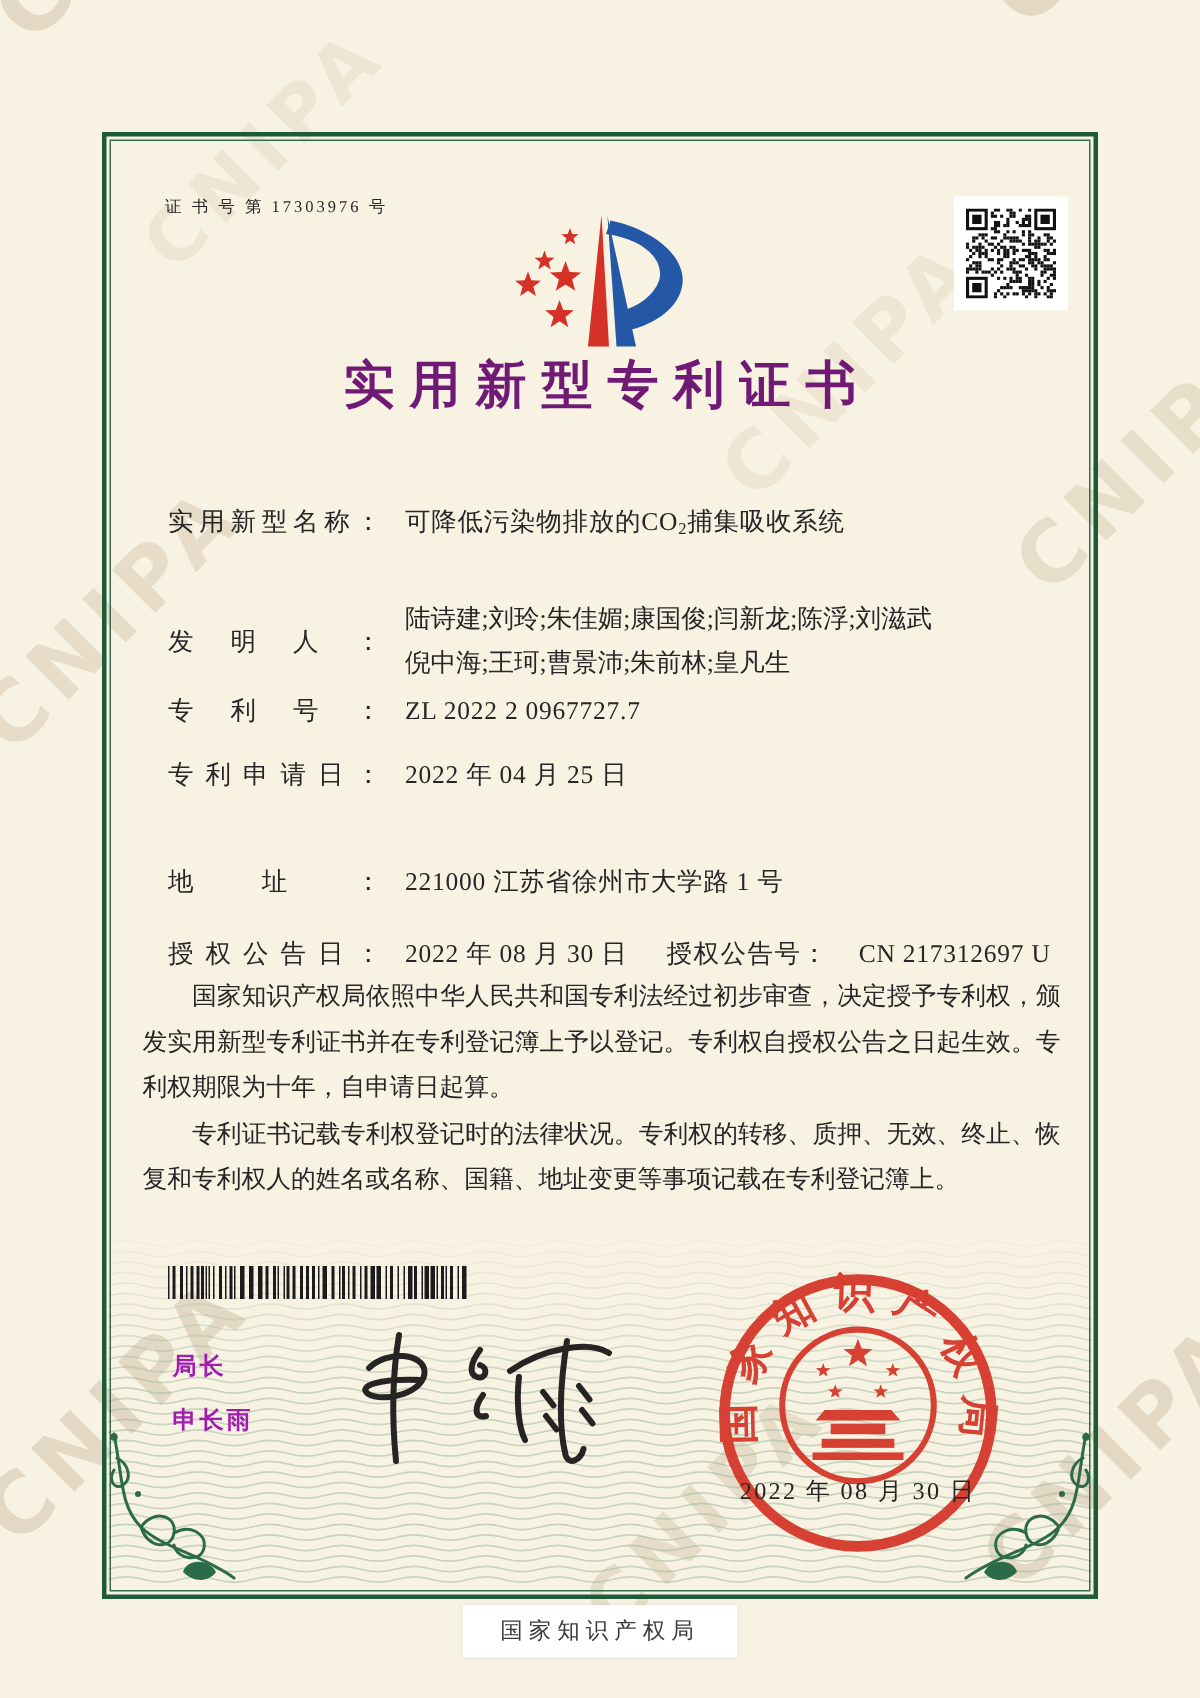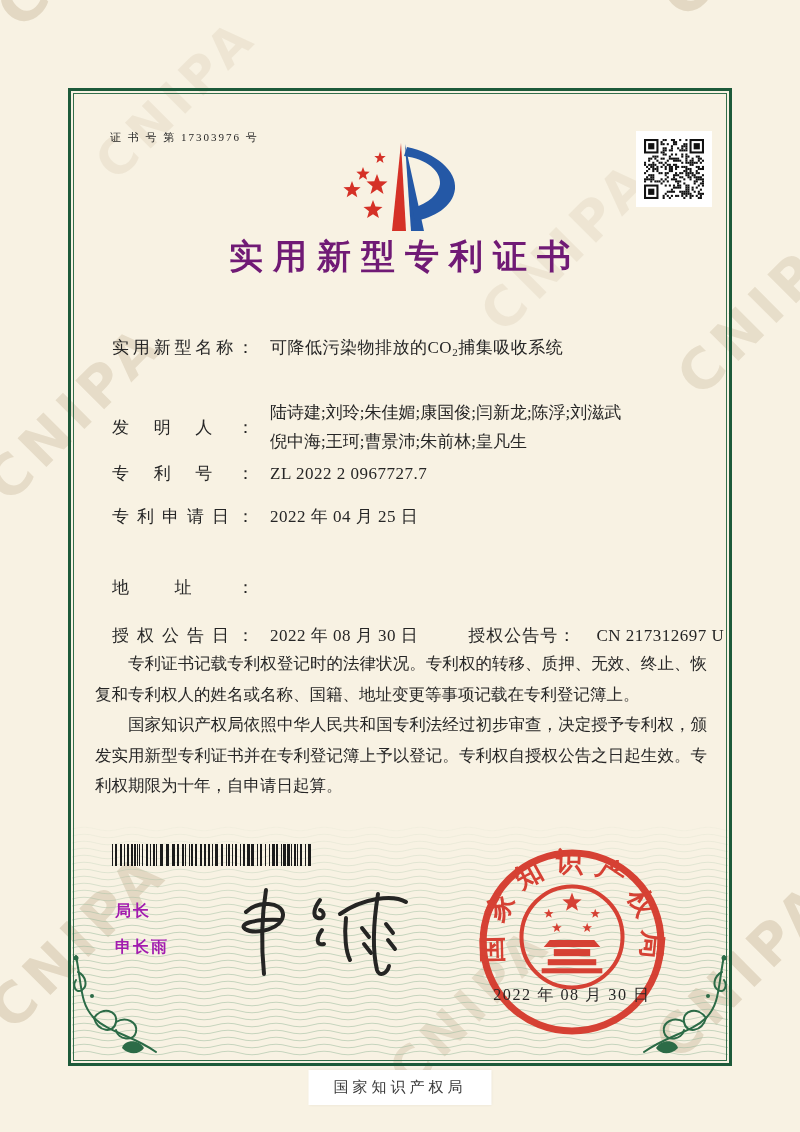--- a/index.html
+++ b/index.html
@@ -30,21 +30,21 @@
   
   .content { position:absolute; inset:0; z-index:4; }
   .cert-no { position:absolute; left:110px; top:130px; font-size:11px; letter-spacing:2px; }
   .logo { position:absolute; left:330px; top:131px; }
   .qr-box { position:absolute; left:636px; top:131px; width:76px; height:76px; background:#ffffff;
             display:flex; align-items:center; justify-content:center; }
   .title { position:absolute; left:0; top:234px; width:100%; text-align:center;
            font-size:34px; font-weight:bold; letter-spacing:10px; text-indent:10px; color:#701a75; }
   .row { position:absolute; left:112px; font-size:17px; white-space:nowrap; display:flex; align-items:center; }
   .lbl { display:inline-block; width:142px; text-align:justify; text-align-last:justify; flex:none; }
-  .lbl-natural { display:inline-block; flex:none; letter-spacing:1px;margin-left:24px; }
+  .lbl-natural { display:inline-block; flex:none; letter-spacing:1px; }
   .val { margin-left:16px; letter-spacing:0.5px; }
   .lines { margin-left:16px; line-height:29px; }
   .co2sub { font-size:11px; vertical-align:-3px; }
   .row-name { top:336px; } .row-inventors { top:398px; }
   .row-patent-no { top:444px;margin-top:18px; } .row-filing { top:505px;font-family:Liberation Serif, serif; }
   .row-patentee { top:532px; } .row-address { top:576px; } .row-grant { top:624px; }
   .grant-no-group { margin-left:26px; }
   .body-text { position:absolute; left:95px; top:649px; width:612px;
                font-size:16.5px; line-height:30.5px; text-align:justify; }
   .body-text p { margin:0; text-indent:2em; }
@@ -475,34 +475,35 @@
     </div>
 
     <div class="row row-filing">
       <span class="lbl">专利申请日：</span>
       <span class="val">2022 年 04 月 25 日</span>
     </div>
 
 
     <div class="row row-address">
       <span class="lbl">地址：</span>
+      <span class="val">221000 江苏省徐州市大学路 1 号</span>
     </div>
 
     <div class="row row-grant">
       <span class="lbl">授权公告日：</span>
       <span class="val">2022 年 08 月 30 日</span>
       <span class="grant-no-group">
         <span class="lbl-natural">授权公告号：</span>
         <span class="val">CN 217312697 U</span>
       </span>
     </div>
 
     <div class="body-text">
+      <p>国家知识产权局依照中华人民共和国专利法经过初步审查，决定授予专利权，颁发实用新型专利证书并在专利登记簿上予以登记。专利权自授权公告之日起生效。专利权期限为十年，自申请日起算。</p>
       <p>专利证书记载专利权登记时的法律状况。专利权的转移、质押、无效、终止、恢复和专利权人的姓名或名称、国籍、地址变更等事项记载在专利登记簿上。</p>
-      <p>国家知识产权局依照中华人民共和国专利法经过初步审查，决定授予专利权，颁发实用新型专利证书并在专利登记簿上予以登记。专利权自授权公告之日起生效。专利权期限为十年，自申请日起算。</p>
     </div>
 
     <div id="barcode">
         <span style="width: 1px; margin-right: 2px;"></span>
         <span style="width: 2px; margin-right: 3px;"></span>
         <span style="width: 2px; margin-right: 2px;"></span>
         <span style="width: 1px; margin-right: 2px;"></span>
         <span style="width: 2px; margin-right: 2px;"></span>
         <span style="width: 2px; margin-right: 1px;"></span>
         <span style="width: 2px; margin-right: 1px;"></span>

